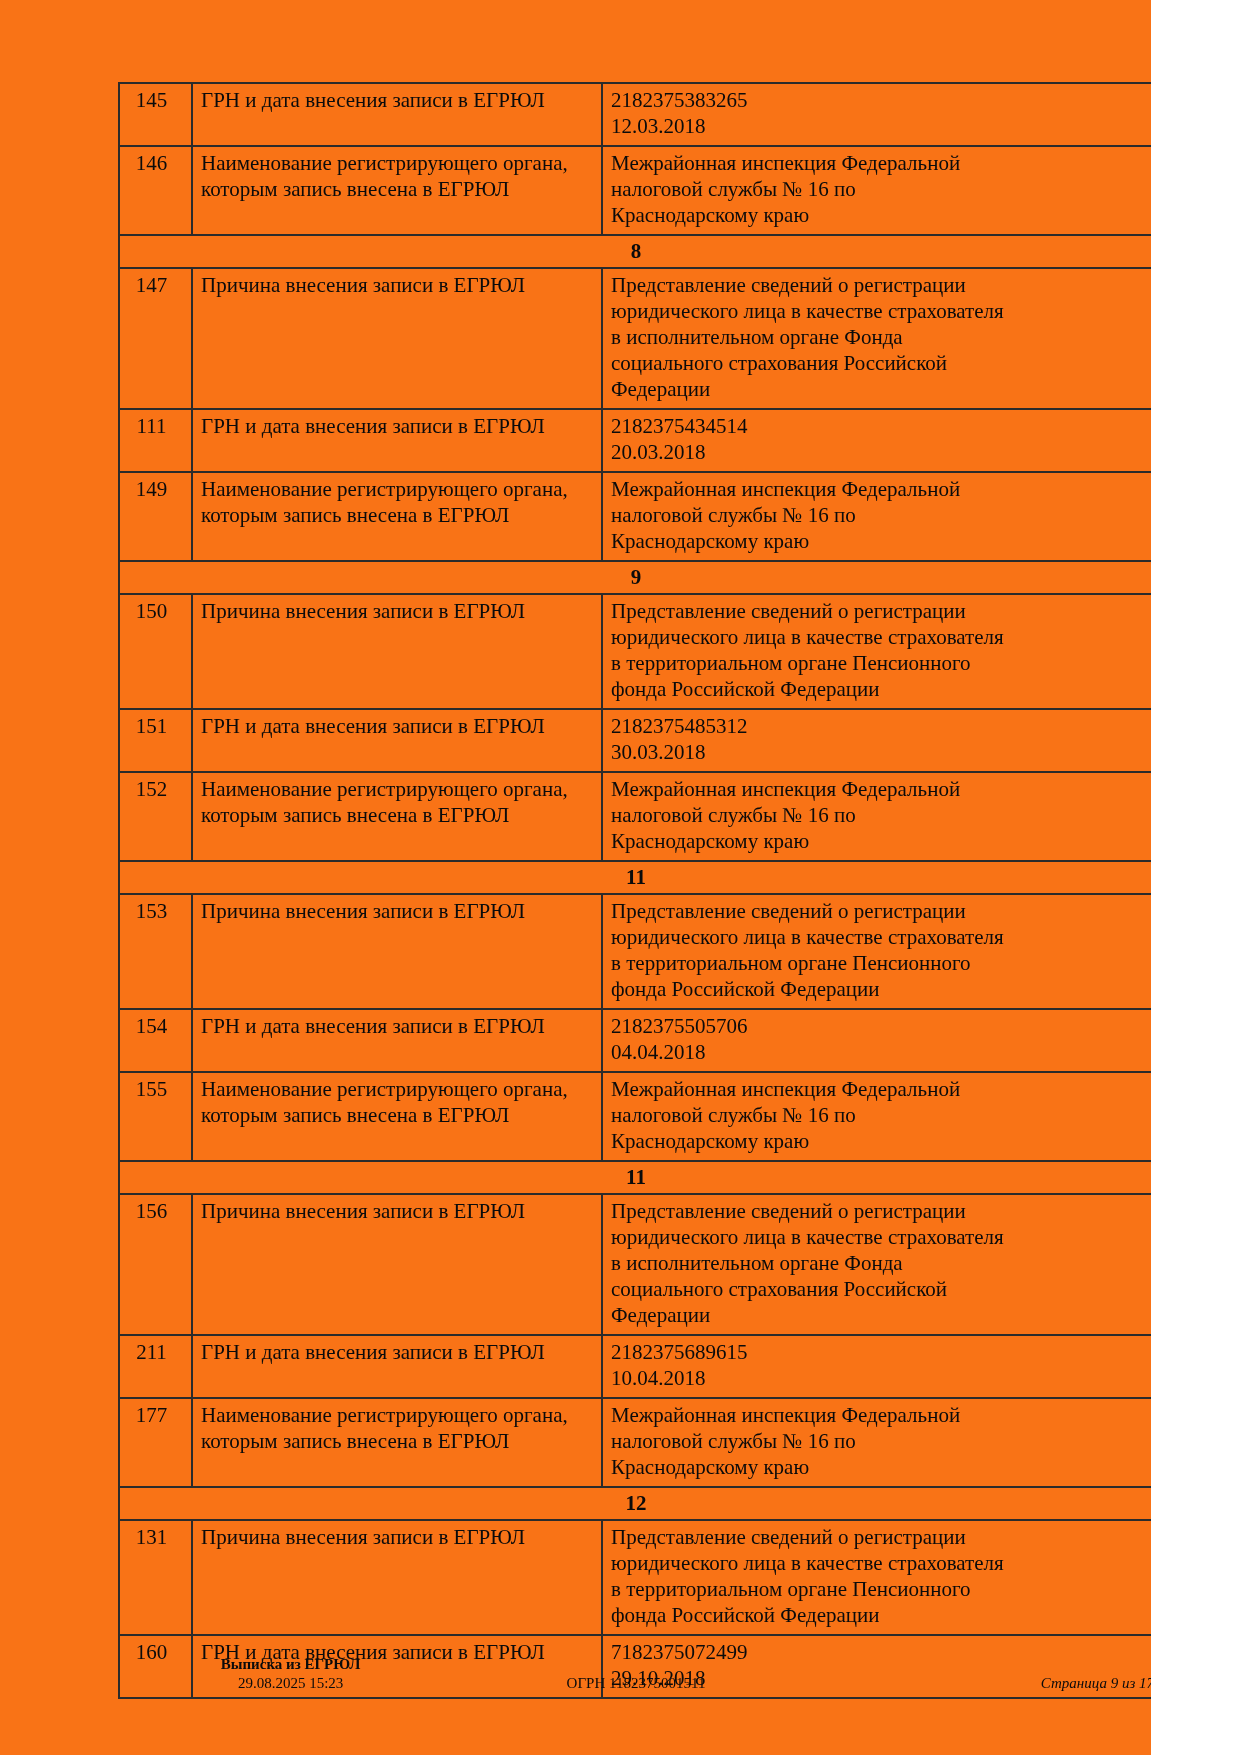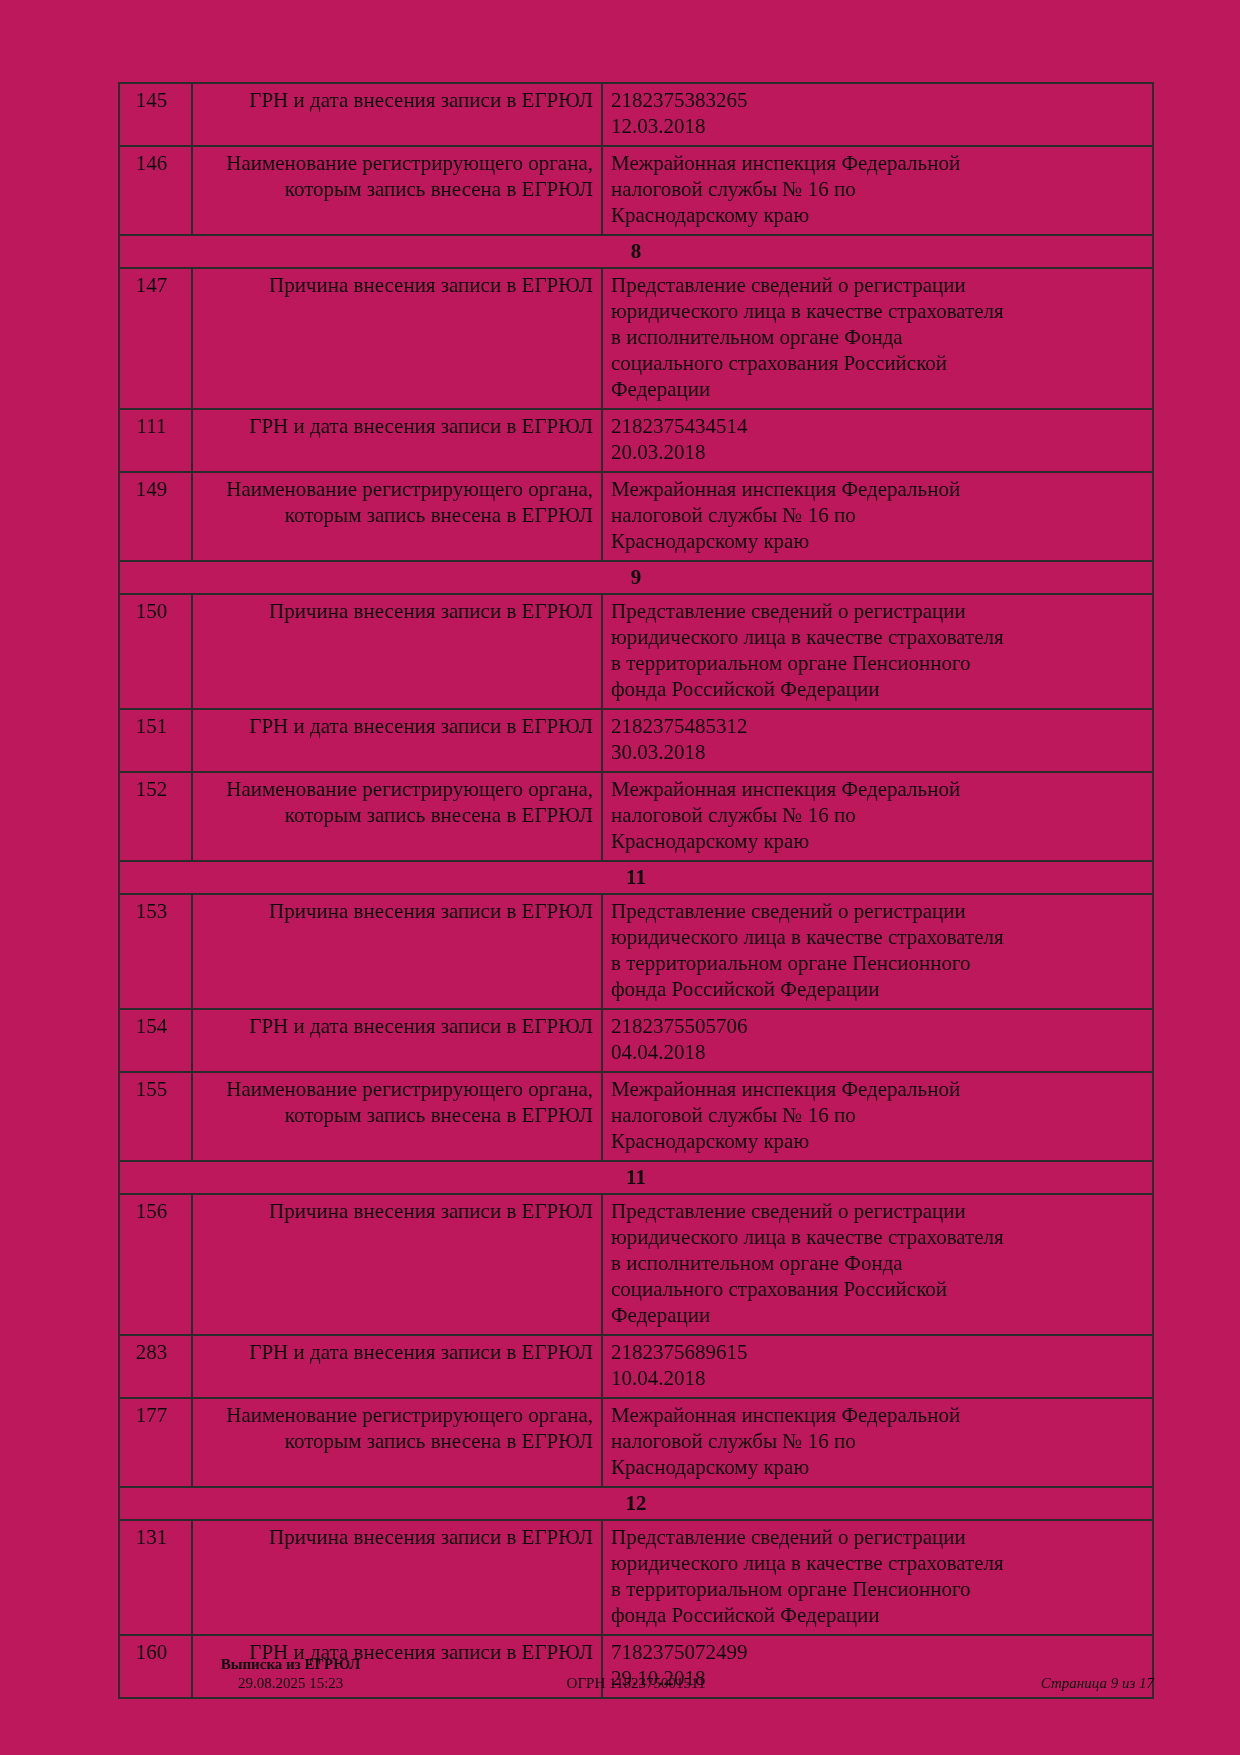--- a/index.html
+++ b/index.html
@@ -1,20 +1,20 @@
 <!DOCTYPE html>
 <html><head>
 <meta charset="utf-8">
 <style>
   html, body { margin: 0; padding: 0; background: #ffffff; }
   .page {
     position: relative;
-    width: 1240px;
+    width: 1151px;
     height: 1755px;
-    background: #be185d;
+    background: #f97316;
     font-family: "Liberation Serif", "DejaVu Serif", serif;
     color: #0b0b0b;
     overflow: hidden;
   }
   .egrul-table {
     position: absolute;
     left: 118px;
     top: 82px;
     width: 1036px;
     border: 2px solid #2b2b2b;
@@ -37,21 +37,20 @@
     flex: 0 0 73px;
     text-align: center;
     border-right: 2px solid #2b2b2b;
     padding-left: 2px;
     padding-right: 10px;
   }
   .td.label {
     width: 410px;
     flex: 0 0 410px;
     border-right: 2px solid #2b2b2b;
-    text-align: right;
   }
   .td.value { flex: 1 1 auto; }
   .tr.section .td.section-cell {
     flex: 1 1 auto;
     text-align: center;
     font-weight: bold;
     padding: 2px 0 3px 0;
   }
   .footer {
     position: absolute;
@@ -187,21 +186,21 @@
       <div class="td num">156</div>
       <div class="td label">Причина внесения записи в ЕГРЮЛ</div>
       <div class="td value">Представление сведений о регистрации
 юридического лица в качестве страхователя
 в исполнительном органе Фонда
 социального страхования Российской
 Федерации</div>
     </div>
 
     <div class="tr">
-      <div class="td num">283</div>
+      <div class="td num">211</div>
       <div class="td label">ГРН и дата внесения записи в ЕГРЮЛ</div>
       <div class="td value">2182375689615
 10.04.2018</div>
     </div>
 
     <div class="tr">
       <div class="td num">177</div>
       <div class="td label">Наименование регистрирующего органа,
 которым запись внесена в ЕГРЮЛ</div>
       <div class="td value">Межрайонная инспекция Федеральной

